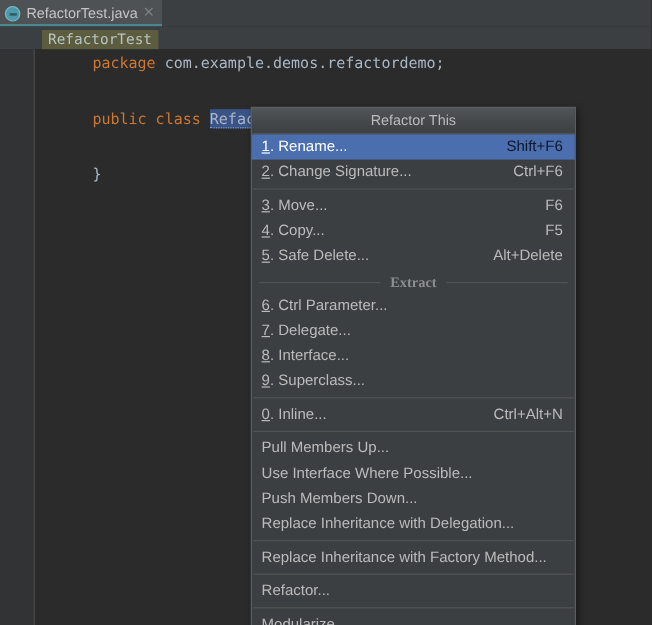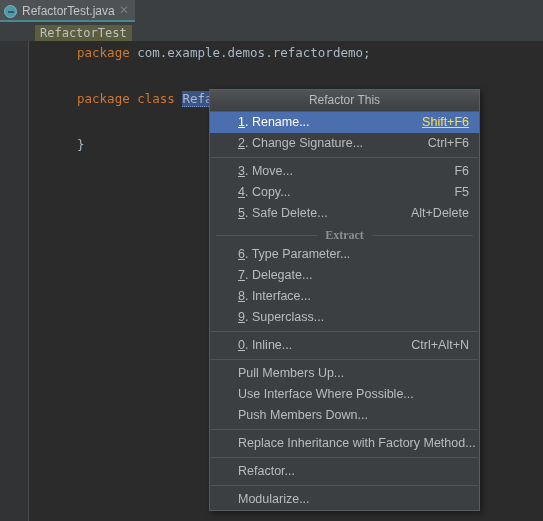--- a/index.html
+++ b/index.html
@@ -149,39 +149,39 @@
     font-size: 12px;
     color: #bbbbbb;
     background: linear-gradient(to bottom, #515557 0%, #44474a 60%, #3e4143 100%);
     border-bottom: 1px solid #555859;
   }
   .menu-item {
     height: 21px;
     line-height: 21px;
     display: flex;
     align-items: center;
-    padding: 0 10px 0 28px;
+    padding: 0 10px 0 8px;
     font-size: 12.5px;
     color: #bbbbbb;
     box-sizing: border-box;
     white-space: nowrap;
   }
   .menu-item.selected {
     background: #4b6eaf;
     color: #ffffff;
   }
   .mn-label { flex: 1 1 auto; }
   .mn-mnemonic { text-decoration: underline; }
   .mn-shortcut {
     flex: 0 0 auto;
     margin-left: 16px;
     color: #bbbbbb;
     font-size: 12.5px;
   }
-  .menu-item.selected .mn-shortcut { color: #fde047; text-decoration: underline; }
+  .menu-item.selected .mn-shortcut { color: #0f172a; }
   .separator {
     height: 1px;
     background: #515455;
     margin: 3px 1px;
   }
   .separator-labeled {
     height: 18px;
     display: flex;
     align-items: center;
     padding: 0 6px;
@@ -216,21 +216,21 @@
   </div>
 
   <div id="breadcrumb-bar"></div>
   <div id="breadcrumb">RefactorTest</div>
 
   <div id="editor">
     <div id="gutter"></div>
     <div id="code">
         <div class="code-line"><span class="kw">package</span><span class="plain"> com.example.demos.refactordemo;</span></div>
         <div class="code-line">&nbsp;</div>
-        <div class="code-line"><span class="kw">package class</span><span class="plain"> </span><span class="sel">RefactorTest</span><span class="plain"> {</span></div>
+        <div class="code-line"><span class="kw">public class</span><span class="plain"> </span><span class="sel">RefactorTest</span><span class="plain"> {</span></div>
         <div class="code-line">&nbsp;</div>
         <div class="code-line"><span class="plain">}</span></div>
       </div>
   </div>
 
   <div id="menu">
     <div id="menu-title">Refactor This</div>
     <div id="menu-body">
         <div class="menu-item selected">
           <span class="mn-label"><span class="mn-mnemonic">1</span><span>. Rename...</span></span>
@@ -252,21 +252,21 @@
         <div class="menu-item">
           <span class="mn-label"><span class="mn-mnemonic">5</span><span>. Safe Delete...</span></span>
           <span class="mn-shortcut">Alt+Delete</span>
         </div>
         <div class="separator-labeled">
           <span class="sep-line"></span>
           <span class="sep-text">Extract</span>
           <span class="sep-line"></span>
         </div>
         <div class="menu-item">
-          <span class="mn-label"><span class="mn-mnemonic">6</span><span>. Type Parameter...</span></span>
+          <span class="mn-label"><span class="mn-mnemonic">6</span><span>. Ctrl Parameter...</span></span>
         </div>
         <div class="menu-item">
           <span class="mn-label"><span class="mn-mnemonic">7</span><span>. Delegate...</span></span>
         </div>
         <div class="menu-item">
           <span class="mn-label"><span class="mn-mnemonic">8</span><span>. Interface...</span></span>
         </div>
         <div class="menu-item">
           <span class="mn-label"><span class="mn-mnemonic">9</span><span>. Superclass...</span></span>
         </div>
@@ -278,20 +278,23 @@
         <div class="separator"></div>
         <div class="menu-item">
           <span class="mn-label">Pull Members Up...</span>
         </div>
         <div class="menu-item">
           <span class="mn-label">Use Interface Where Possible...</span>
         </div>
         <div class="menu-item">
           <span class="mn-label">Push Members Down...</span>
         </div>
+        <div class="menu-item">
+          <span class="mn-label">Replace Inheritance with Delegation...</span>
+        </div>
         <div class="separator"></div>
         <div class="menu-item">
           <span class="mn-label">Replace Inheritance with Factory Method...</span>
         </div>
         <div class="separator"></div>
         <div class="menu-item">
           <span class="mn-label">Refactor...</span>
         </div>
         <div class="separator"></div>
         <div class="menu-item">

